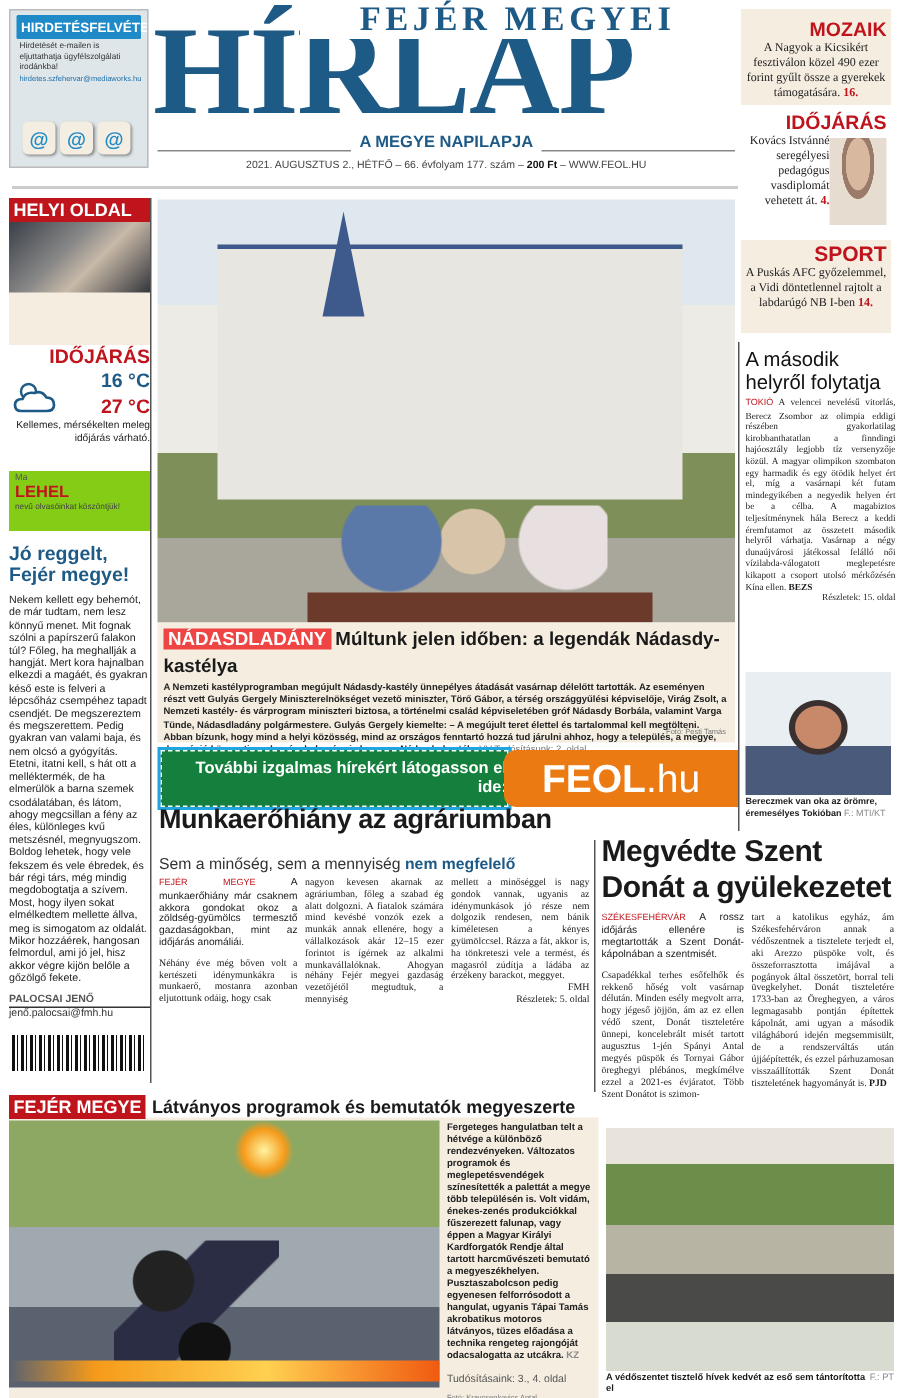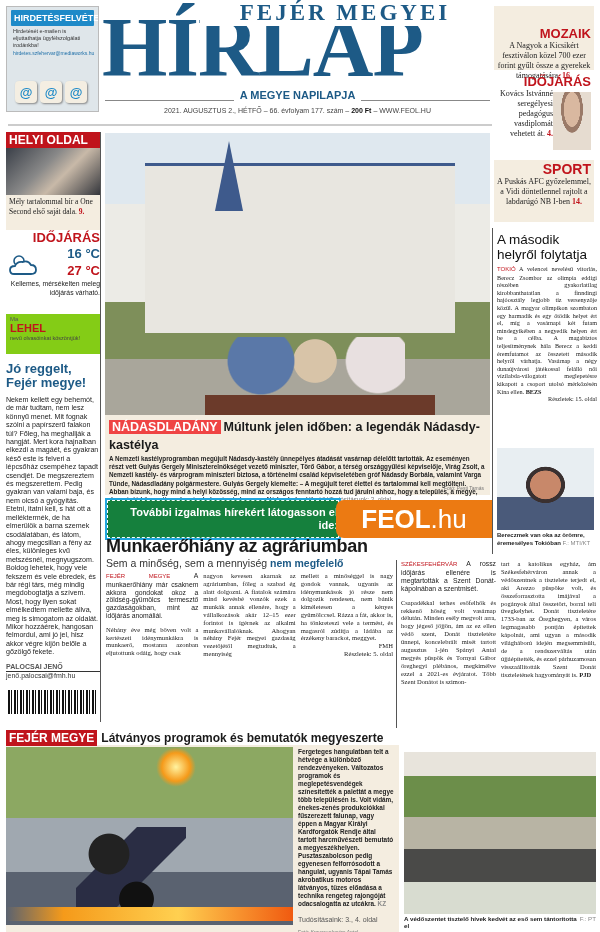--- a/index.html
+++ b/index.html
@@ -15,21 +15,21 @@
 
 #mh-top{left:195px;top:2px;width:293px;font-family:"Liberation Serif",serif;color:#1d5a86;font-size:23px;font-weight:bold;letter-spacing:3px;text-align:center}
 #mh-big{left:102px;top:6px;width:390px;font-family:Liberation Serif, serif;color:#1d5a86;font-size:84px;font-weight:bold;letter-spacing:-1px;line-height:84px}
 #mh-sub{left:105px;top:89px;width:385px;display:flex;align-items:flex-end;gap:6px;font-weight:bold;color:#1d5a86;font-size:11px}
 #mh-sub .ln{flex:1;height:1px;background:#888}
 #mh-date{left:105px;top:107px;width:385px;text-align:center;font-size:7px;color:#444}
 #mh-date b{color:#111}
 #top-rule{left:8px;top:124px;width:484px;height:2px;background:#ccc}
 
 .teaser{background:#f4ede0}
-#mozaik{left:494px;top:6px;width:100px;height:64px;padding:20px 3px}
+#mozaik{left:494px;top:6px;width:100px;height:64px;padding:6px 3px}
 .tz-h{color:#c0141c;font-weight:bold;text-align:right;font-size:13px;line-height:15px}
 .tz-b{font-family:"Liberation Serif",serif;font-size:8px;line-height:10px;text-align:center;color:#222}
 .tz-b b{color:#c0141c}
 #kronika{left:494px;top:72px;width:100px;height:80px;padding:2px 3px}
 #kronika .tz-b{width:56px;text-align:right}
 #kronika .photo{position:absolute;right:3px;top:20px;width:38px;height:58px;background:radial-gradient(ellipse at 50% 30%,#d9b8a0 0 30%,#9a7a68 31% 40%,#e6dcd0 41%)}
 #sport{left:494px;top:160px;width:100px;height:62px;padding:2px 3px}
 #sport .tz-h{font-size:14px}
 #helyi{left:6px;top:132px;width:94px;height:98px;background:#f4ede0}
 #helyi .h{background:#c0141c;color:#fff;font-weight:bold;font-size:12px;padding:1px 3px}
@@ -67,21 +67,21 @@
 #hero-cap .p span{color:#777;font-weight:normal}
 #hero-cap .foto{position:absolute;right:6px;bottom:4px;font-size:5px;color:#777}
 
 #feol{left:107px;top:500px;width:385px;height:38px;display:flex}
 #feol .l{width:232px;background:#15803d;border:1px dashed #fff;outline:2px solid #21a5de;color:#fff;font-weight:bold;font-size:11px;text-align:right;line-height:13px;padding-top:5px}
 #feol .r{flex:1;background:#ec7a12;color:#fff;font-weight:bold;font-size:26px;display:flex;align-items:center;justify-content:center;border-radius:8px 0 0 8px;margin-left:-3px}
 #feol .r span{font-weight:normal}
 
 #munka{left:106px;top:536px;width:287px}
 #munka .hl{font-weight:bold;font-size:18px;letter-spacing:-0.3px}
-#munka .sub{font-size:10.5px;color:#333;margin-top:0}
+#munka .sub{font-size:10.5px;color:#333;margin-top:13px}
 #munka .sub b{color:#1d5a86}
 #munka .cols{display:flex;gap:5px;margin-top:3px}
 #munka .col{flex:1;font-family:"Liberation Serif",serif;font-size:6.6px;line-height:7.8px;text-align:justify}
 #munka .lede{font-family:"Liberation Sans",sans-serif;font-size:6.8px}
 .kw{color:#c0141c;font-family:"Liberation Sans",sans-serif;font-size:6px}
 .right{text-align:right}
 #vrule-m{left:396px;top:560px;width:1px;height:168px;background:#555}
 
 #donat{left:401px;top:556px;width:195px}
 #donat .hl{font-weight:bold;font-size:20px;line-height:24px;letter-spacing:-0.3px}
@@ -130,36 +130,35 @@
 <div id="mh-sub" class="abs">
   <div class="ln"></div>
   <span>A MEGYE NAPILAPJA</span>
   <div class="ln"></div>
 </div>
 <div id="mh-date" class="abs"><span>2021. AUGUSZTUS 2., HÉTFŐ – 66. évfolyam 177. szám – </span><b>200 Ft</b><span> – WWW.FEOL.HU</span></div>
 <div id="top-rule" class="abs"></div>
 
 <div id="mozaik" class="abs teaser">
   <div class="tz-h">MOZAIK</div>
-  <div class="tz-b"><span>A Nagyok a Kicsikért fesztiválon közel 700 ezer forint gyűlt össze a gyerekek támogatására.</span> <b>16.</b></div>
+  <div class="tz-b"><span>A Nagyok a Kicsikért fesztiválon közel 490 ezer forint gyűlt össze a gyerekek támogatására.</span> <b>16.</b></div>
 </div>
 <div id="kronika" class="abs">
   <div class="tz-h">IDŐJÁRÁS</div>
   <div class="tz-b"><span>Kovács Istvánné seregélyesi pedagógus vasdiplomát vehetett át.</span> <b>4.</b></div>
   <div class="photo"></div>
 </div>
 <div id="sport" class="abs teaser">
   <div class="tz-h">SPORT</div>
   <div class="tz-b"><span>A Puskás AFC győzelemmel, a Vidi döntetlennel rajtolt a labdarúgó NB I-ben</span> <b>14.</b></div>
 </div>
 
 <div id="helyi" class="abs">
   <div class="h">HELYI OLDAL</div>
   <div class="img"></div>
-  <div class="cap"><span>Mély tartalommal bír a One Second első saját dala.</span> <b>9.</b></div>
 </div>
 <div id="idojaras" class="abs">
   <div class="h">IDŐJÁRÁS</div>
   <div class="cloud">
     <svg width="32" height="28" viewBox="0 0 32 28">
         <circle cx="11" cy="9" r="5" fill="none" stroke="#1d5a86" stroke-width="1.6"></circle>
         <path d="M6 22 q-4 0 -4 -4 q0 -4 5 -4 q2 -5 8 -4 q5 -2 8 3 q5 0 5 5 q0 4 -5 4 z" fill="#fff" stroke="#1d5a86" stroke-width="1.8"></path>
       </svg>
   </div>
   <div class="tmp">16 °C</div>
@@ -216,20 +215,21 @@
         <div class="lede"><span class="kw">FEJÉR MEGYE</span><span> A munkaerőhiány már csaknem akkora gondokat okoz a zöldség-gyümölcs termesztő gazdaságokban, mint az időjárás anomáliái.</span></div>
         <div style="margin-top:6px">Néhány éve még bőven volt a kertészeti idénymunkákra is munkaerő, mostanra azonban eljutottunk odáig, hogy csak</div>
       </div>
     <div class="col">nagyon kevesen akarnak az agráriumban, főleg a szabad ég alatt dolgozni. A fiatalok számára mind kevésbé vonzók ezek a munkák annak ellenére, hogy a vállalkozások akár 12–15 ezer forintot is ígérnek az alkalmi munkavállalóknak. Ahogyan néhány Fejér megyei gazdaság vezetőjétől megtudtuk, a mennyiség</div>
     <div class="col"><span>mellett a minőséggel is nagy gondok vannak, ugyanis az idénymunkások jó része nem dolgozik rendesen, nem bánik kíméletesen a kényes gyümölccsel. Rázza a fát, akkor is, ha tönkreteszi vele a termést, és magasról zúdítja a ládába az érzékeny barackot, meggyet.</span><div class="right">FMH</div><div class="right">Részletek: 5. oldal</div></div>
   </div>
 </div>
 <div id="vrule-m" class="abs"></div>
 
 <div id="donat" class="abs">
+  <div class="hl">Megvédte Szent Donát a gyülekezetet</div>
   <div class="cols">
     <div class="col">
         <div class="lede"><span class="kw">SZÉKESFEHÉRVÁR</span><span> A rossz időjárás ellenére is megtartották a Szent Donát-kápolnában a szentmisét.</span></div>
         <div style="margin-top:6px">Csapadékkal terhes esőfelhők és rekkenő hőség volt vasárnap délután. Minden esély megvolt arra, hogy jégeső jöjjön, ám az ez ellen védő szent, Donát tiszteletére ünnepi, koncelebrált misét tartott augusztus 1-jén Spányi Antal megyés püspök és Tornyai Gábor öreghegyi plébános, megkímélve ezzel a 2021-es évjáratot. Több Szent Donátot is szimon-</div>
       </div>
     <div class="col"><span>tart a katolikus egyház, ám Székesfehérváron annak a védőszentnek a tisztelete terjedt el, aki Arezzo püspöke volt, és összeforrasztotta imájával a pogányok által összetört, borral teli üvegkelyhet. Donát tiszteletére 1733-ban az Öreghegyen, a város legmagasabb pontján építettek kápolnát, ami ugyan a második világháború idején megsemmisült, de a rendszerváltás után újjáépítették, és ezzel párhuzamosan visszaállították Szent Donát tiszteletének hagyományát is.</span> <b>PJD</b></div>
   </div>
 </div>
 <div id="donat-img" class="abs"></div>
 <div id="donat-cap" class="abs"><span>F.: PT</span><b>A védőszentet tisztelő hívek kedvét az eső sem tántorította el</b></div>

